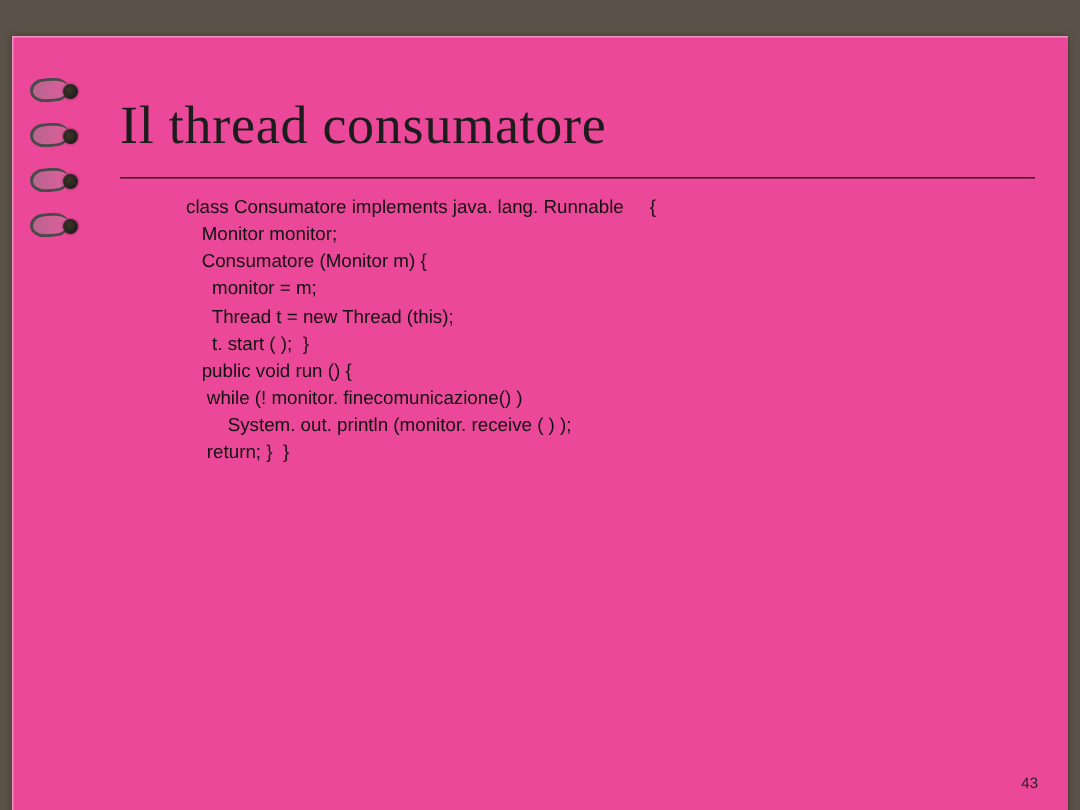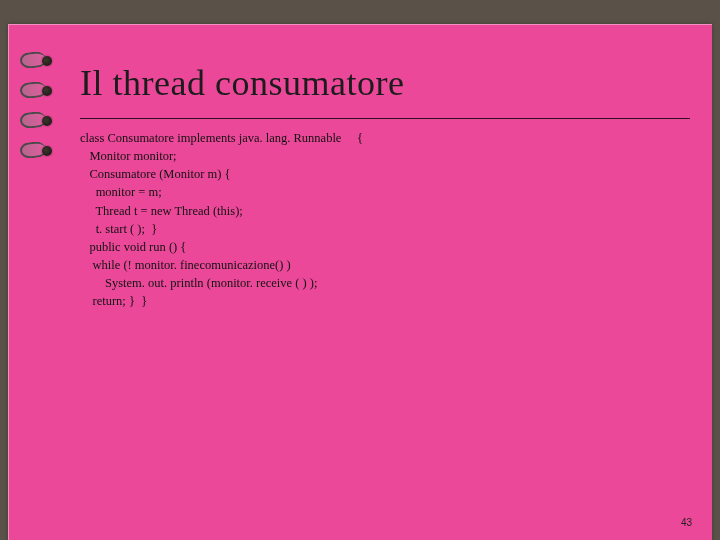--- a/index.html
+++ b/index.html
@@ -65,25 +65,26 @@
     font-weight: normal;
     letter-spacing: 0.5px;
   }
   .rule {
     margin-top: 14px;
     height: 0;
     border-top: 1px solid rgba(0,0,0,0.8);
   }
   .code {
     margin-top: 10px;
-    font-family: Liberation Serif, serif;
+    font-family: Liberation Sans, sans-serif;
     font-size: 12.5px;
     line-height: 1.45;
     color: #111;
     white-space: pre;
+    margin-left: 44px;
   }
   .pagenum {
     position: absolute;
     right: 20px;
     bottom: 20px;
     font-family: Arial, sans-serif;
     font-size: 10px;
     color: #222;
   }
 </style>

